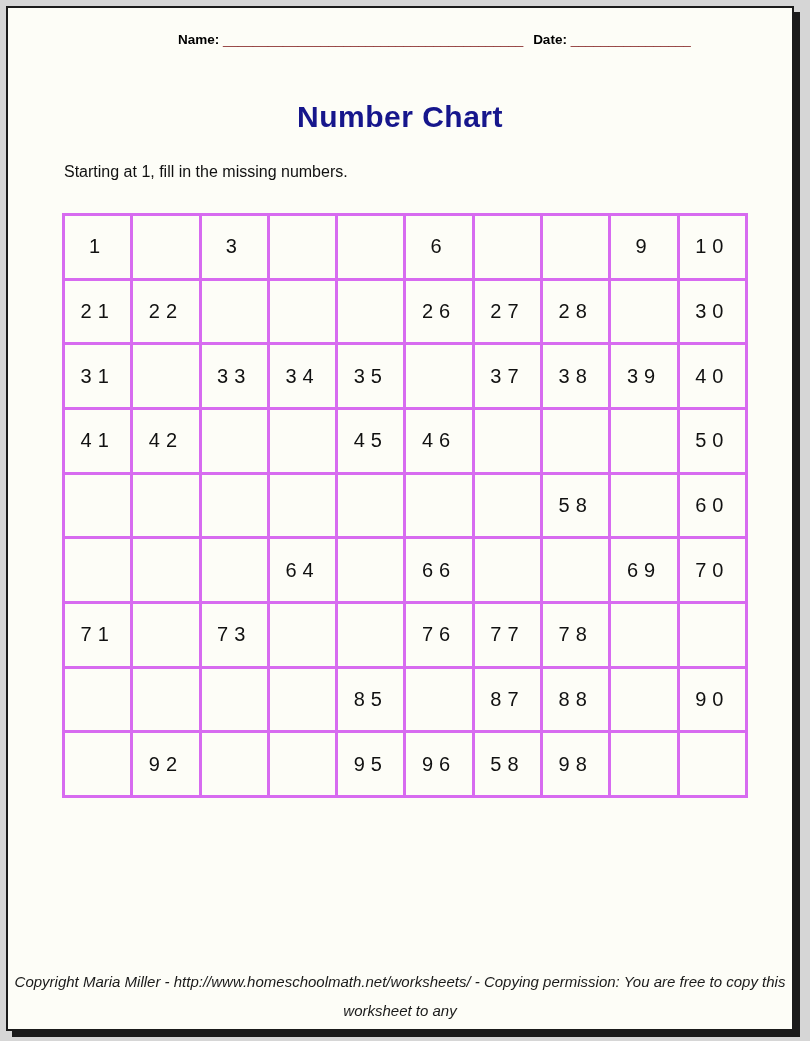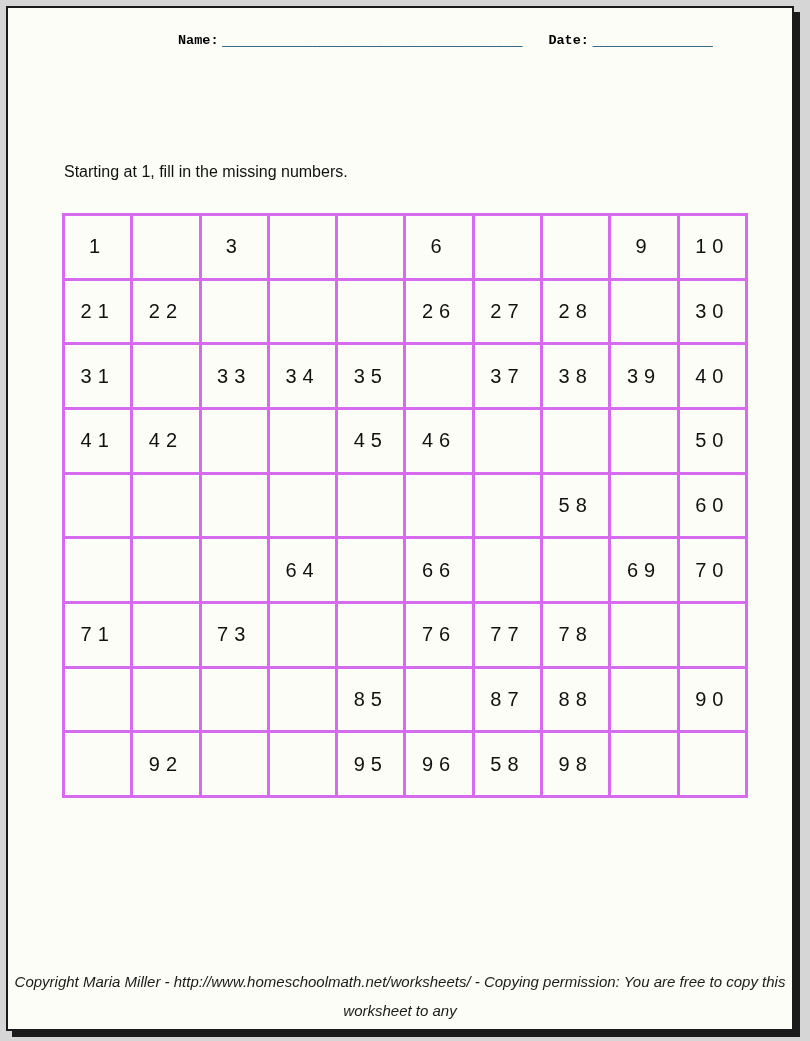--- a/index.html
+++ b/index.html
@@ -13,23 +13,23 @@
     position: absolute; left: 6px; top: 6px;
     width: 784px; height: 1021px;
     background: var(--page-bg, #FDFDF7);
     border: 2px solid #1b1b1b;
     box-shadow: 6px 6px 0 #1b1b1b;
   }
   .head {
     position: absolute; left: 170px; top: 24px;
     font-size: 13.5px; white-space: nowrap; color: #000;
   }
-  .lbl { font-weight: bold; color: #000; font-family: Liberation Mono, monospace; }
-  .lbl.date { margin-left: 22px; }
-  .fill-line { color: #0c4a6e; font-weight: normal; }
+  .lbl { font-weight: bold; color: #000; }
+  .lbl.date { margin-left: 6px; }
+  .fill-line { color: #7f1d1d; font-weight: normal; }
   .title {
     position: absolute; top: 92px; left: 0; width: 100%;
     margin: 0; text-align: center;
     font-size: 30px; font-weight: bold;
     color: var(--title-color, #16168C);
     letter-spacing: 0.5px;
   }
   .instruction {
     position: absolute; top: 155px; left: 56px; margin: 0;
     font-size: 16px; color: #111;
@@ -57,20 +57,21 @@
 
 <div class="page">
 
   <div class="head">
     <span class="lbl">Name:</span>
     <span class="fill-line">________________________________________</span>
     <span class="lbl date">Date:</span>
     <span class="fill-line">________________</span>
   </div>
 
+  <h1 class="title">Number Chart</h1>
 
   <p class="instruction">Starting at 1, fill in the missing numbers.</p>
 
   <table class="grid">
     <tbody id="grid-body">
         <tr>
           <td>1</td>
           <td></td>
           <td>3</td>
           <td></td>

